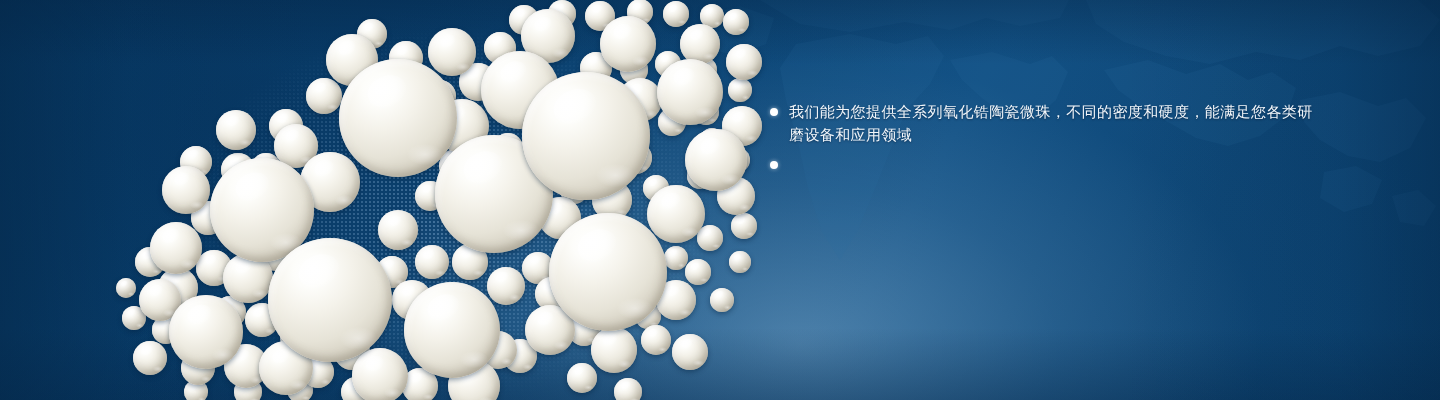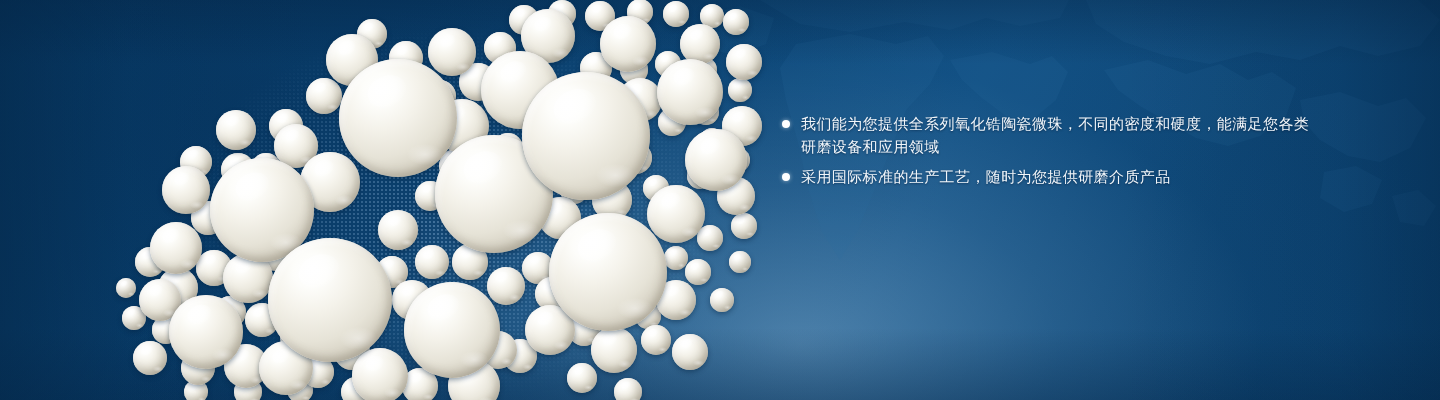--- a/index.html
+++ b/index.html
@@ -52,21 +52,21 @@
   .bead::before{content:"";position:absolute;right:12%;bottom:10%;
     width:30%;height:18%;border-radius:50%;
     background:radial-gradient(ellipse, rgba(255,255,255,0.42) 0%, rgba(255,255,255,0) 72%);
     pointer-events:none;}
 
   
   #copy{position:absolute;left:763px;top:100px;width:560px;}
   #headline{color:#ffffff;font-size:30px;font-weight:normal;letter-spacing:2px;
     line-height:36px;margin:0 0 22px 0;
     text-shadow:0 1px 3px rgba(0,20,45,0.55);}
-  .bullets{list-style:none;margin:12px;padding:0;}
+  .bullets{list-style:none;margin:0;padding:0;}
   .bullet{position:relative;padding-left:26px;margin-bottom:7px;
     color:#f2f6fa;font-size:15px;line-height:23px;letter-spacing:0.4px;
     text-shadow:0 1px 2px rgba(0,20,45,0.5);}
   .dot{position:absolute;left:7px;top:8px;width:8px;height:8px;border-radius:50%;
     background:#ffffff;box-shadow:0 0 4px rgba(255,255,255,0.55);}
 </style>
 </head>
 <body>
 
 <div id="banner">
@@ -214,18 +214,17 @@
   <div class="bg-vignette"></div>
 
   <div id="copy">
     <ul class="bullets">
       <li class="bullet">
         <span class="dot"></span>
         <span>我们能为您提供全系列氧化锆陶瓷微珠，不同的密度和硬度，能满足您各类研磨设备和应用领域</span>
       </li>
       <li class="bullet">
         <span class="dot"></span>
-        <span>采用国际标准的生产工艺，随时为您提供研磨介质产品</span>
       </li>
     </ul>
   </div>
 
 </div>
 
 </body></html>

